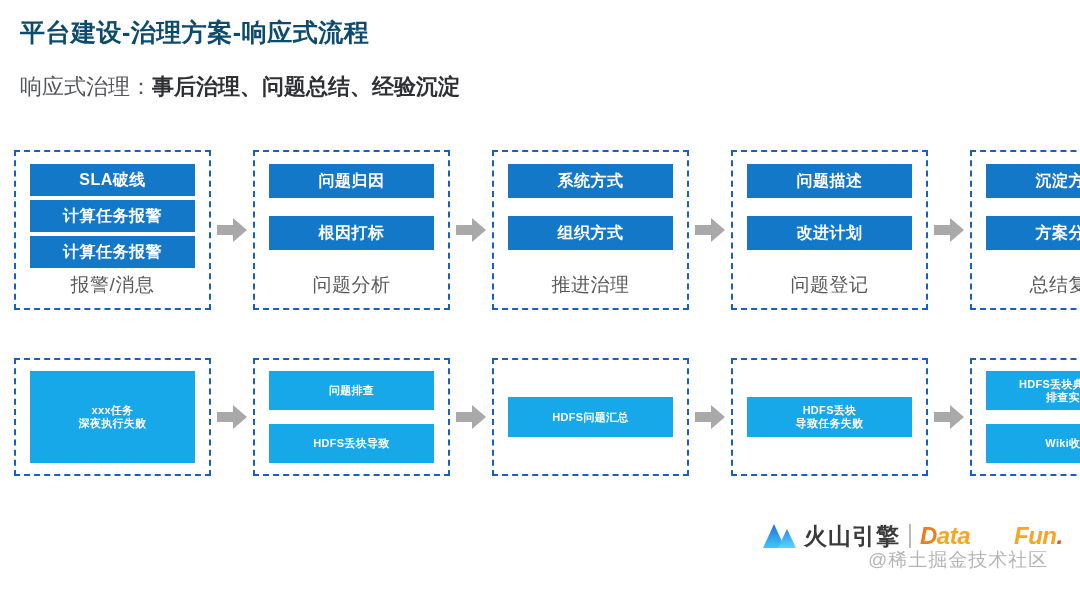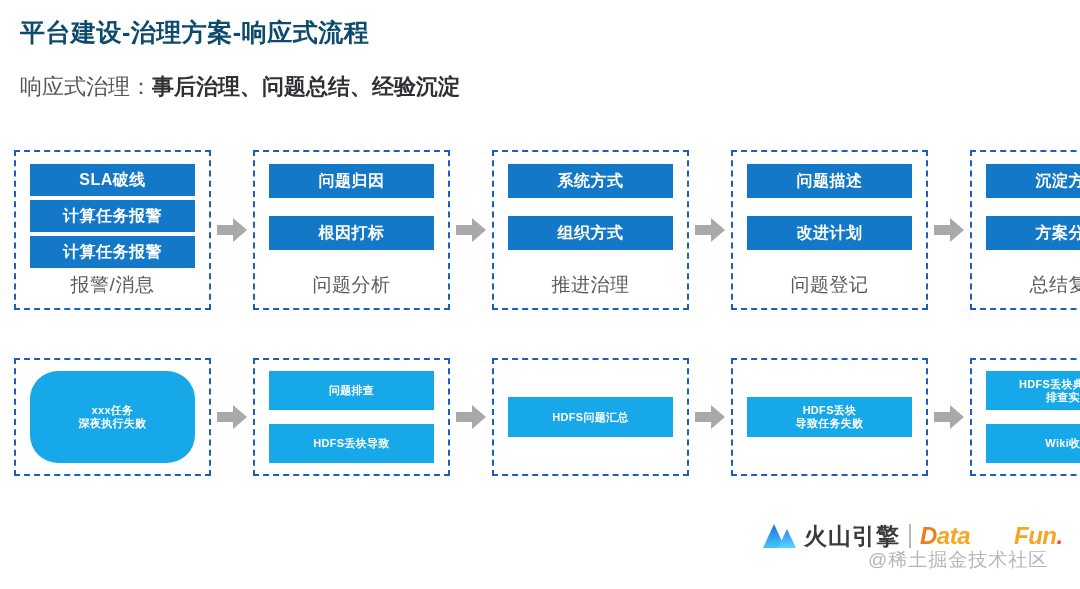--- a/index.html
+++ b/index.html
@@ -147,21 +147,20 @@
   }
   .bright.double .item {
     height: 40px;
     margin-bottom: 14px;
   }
   .bright.double .item:last-of-type {
     margin-bottom: 0;
   }
   .bright.single .item {
     height: 94px;
-    border-radius: 28px;
   }
   .bright .item span { display: block; }
 
   
   .footer {
     position: absolute;
     left: 762px;
     top: 516px;
     width: 310px;
     height: 40px;

